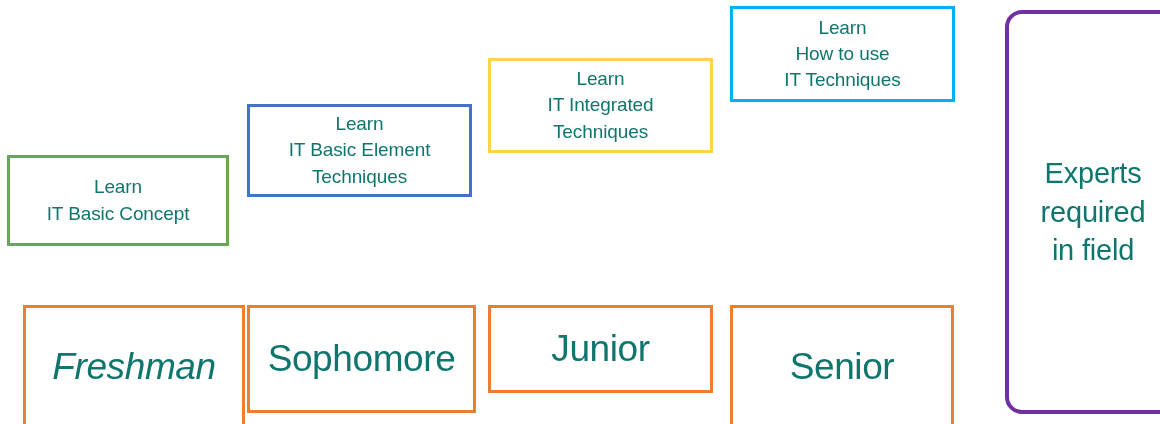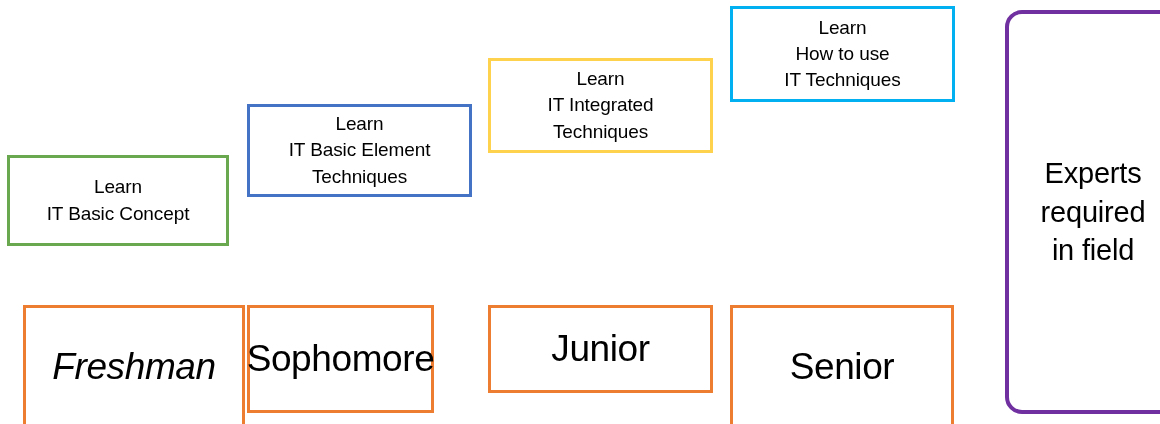--- a/index.html
+++ b/index.html
@@ -16,21 +16,21 @@
     font-family: "Liberation Sans", sans-serif;
   }
   .box {
     position: absolute;
     box-sizing: border-box;
     background: #ffffff;
     display: flex;
     align-items: center;
     justify-content: center;
     text-align: center;
-    color: #000000;
+    color: #0f766e;
   }
   .learn-box {
     border-style: solid;
     border-width: 3px;
     font-size: 19px;
     line-height: 1.38;
     letter-spacing: -0.1px;
   }
   .year-box {
     border: 3px solid #ED7D31;
@@ -51,21 +51,21 @@
   }
 
   
   .learn-1 { left: 7px;   top: 155px; width: 222px; height: 91px;  border-color: #6AA84F; }
   .learn-2 { left: 247px; top: 104px; width: 225px; height: 93px;  border-color: #4472C4; }
   .learn-3 { left: 488px; top: 58px;  width: 225px; height: 95px;  border-color: #FFD24D; }
   .learn-4 { left: 730px; top: 6px;   width: 225px; height: 96px;  border-color: #00B0F0; }
 
   
   .year-1 { left: 23px;   top: 305px; width: 222px; height: 124px; font-style: italic; }
-  .year-2 { left: 247px; top: 305px; width: 187px; height: 108px; }
+  .year-2 { left: 247px; top: 305px; width: 229px; height: 108px; }
   .year-3 { left: 488px; top: 305px; width: 225px; height: 88px; }
   .year-4 { left: 730px; top: 305px; width: 224px; height: 124px; }
 
   
   .expert-1 { left: 972px; top: 10px; width: 176px; height: 404px; margin-left: 33px; }
 </style>
 </head>
 <body>
 
 <div id="canvas">

